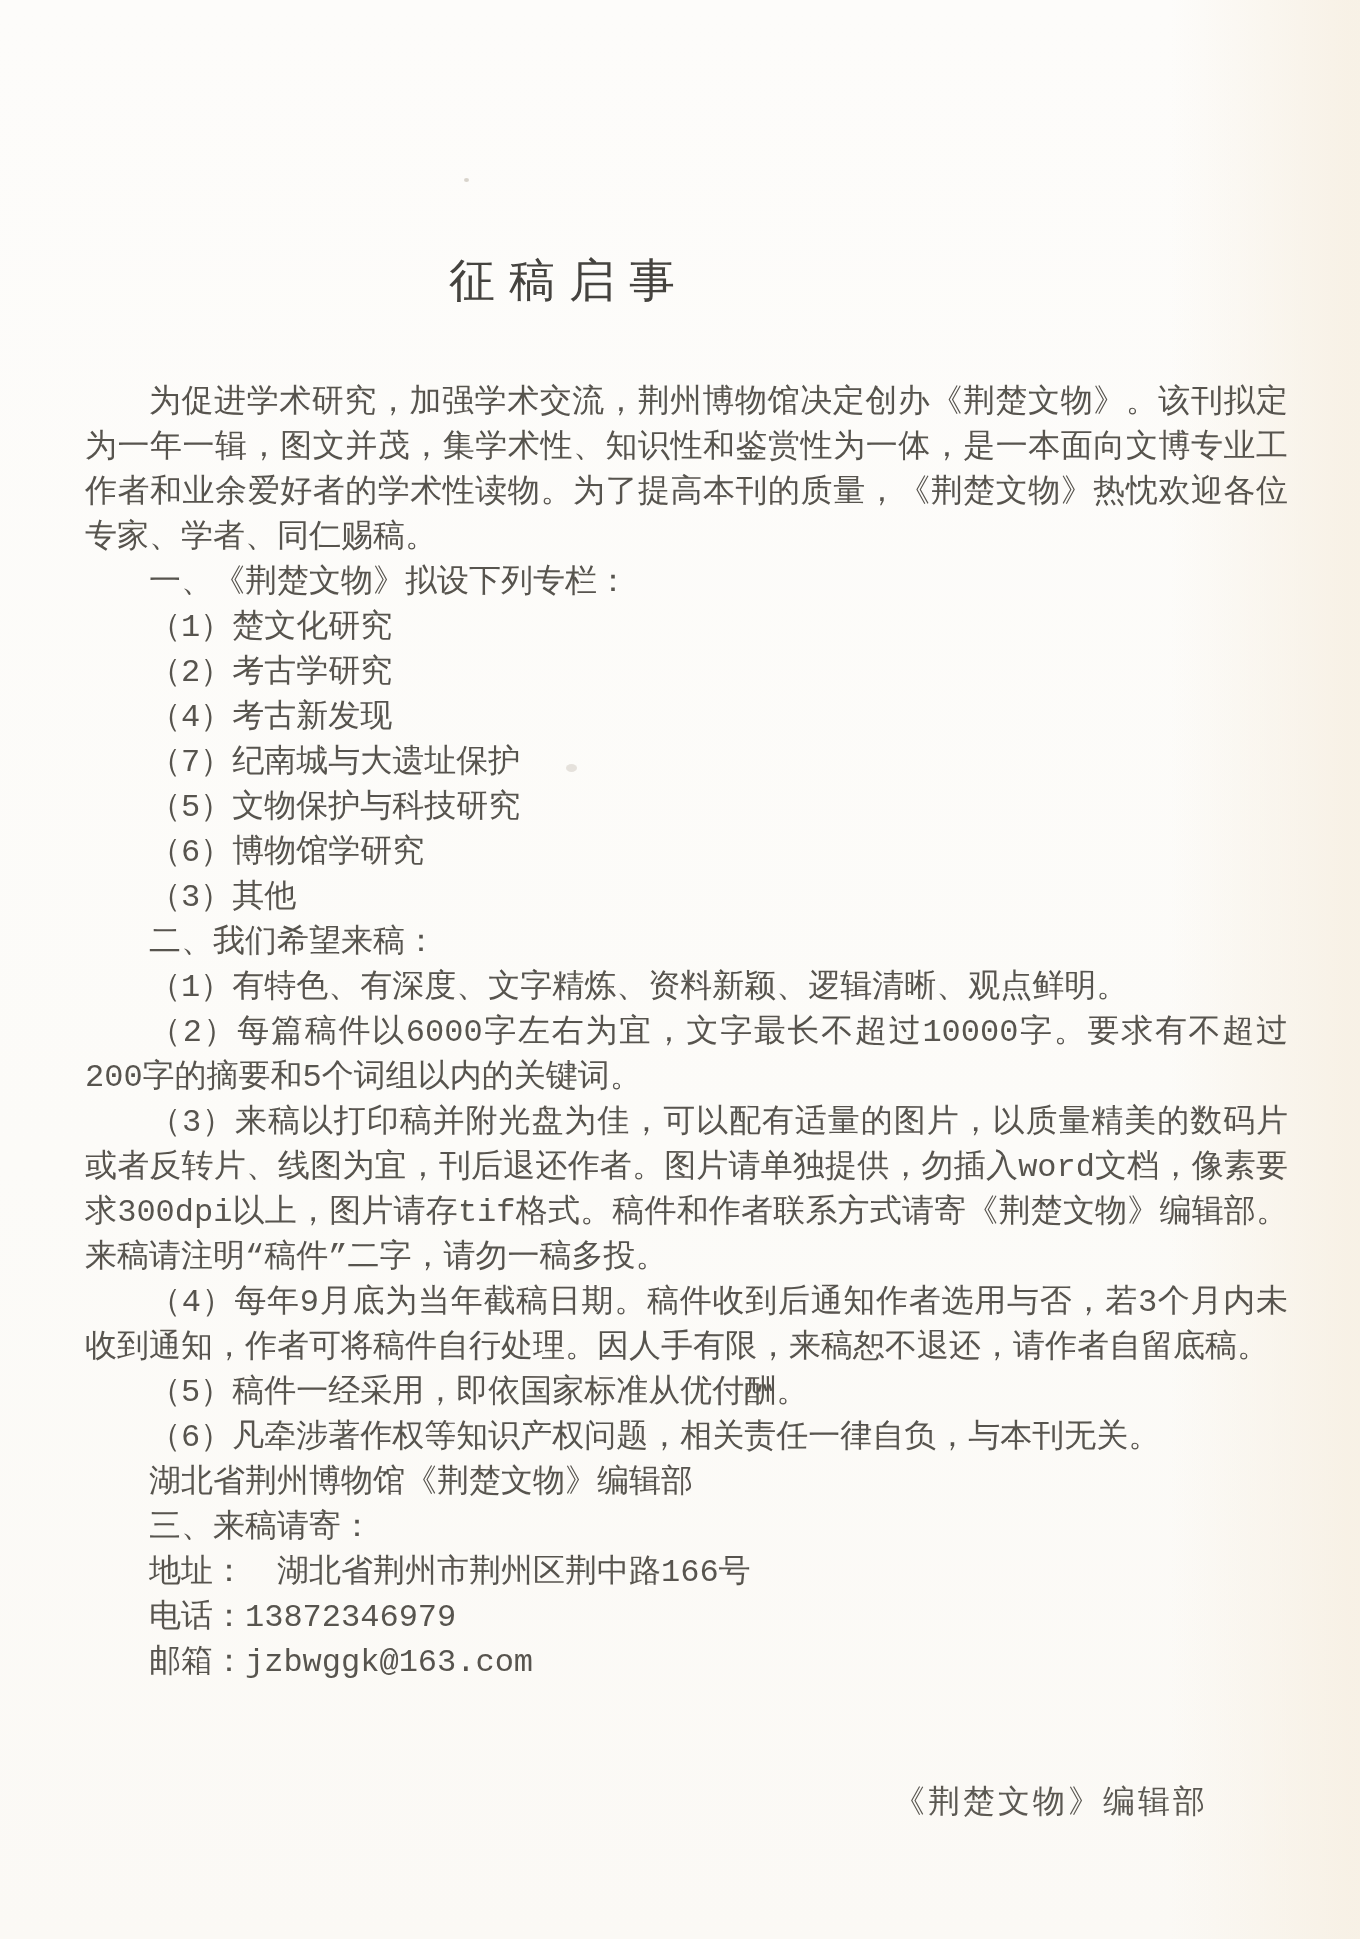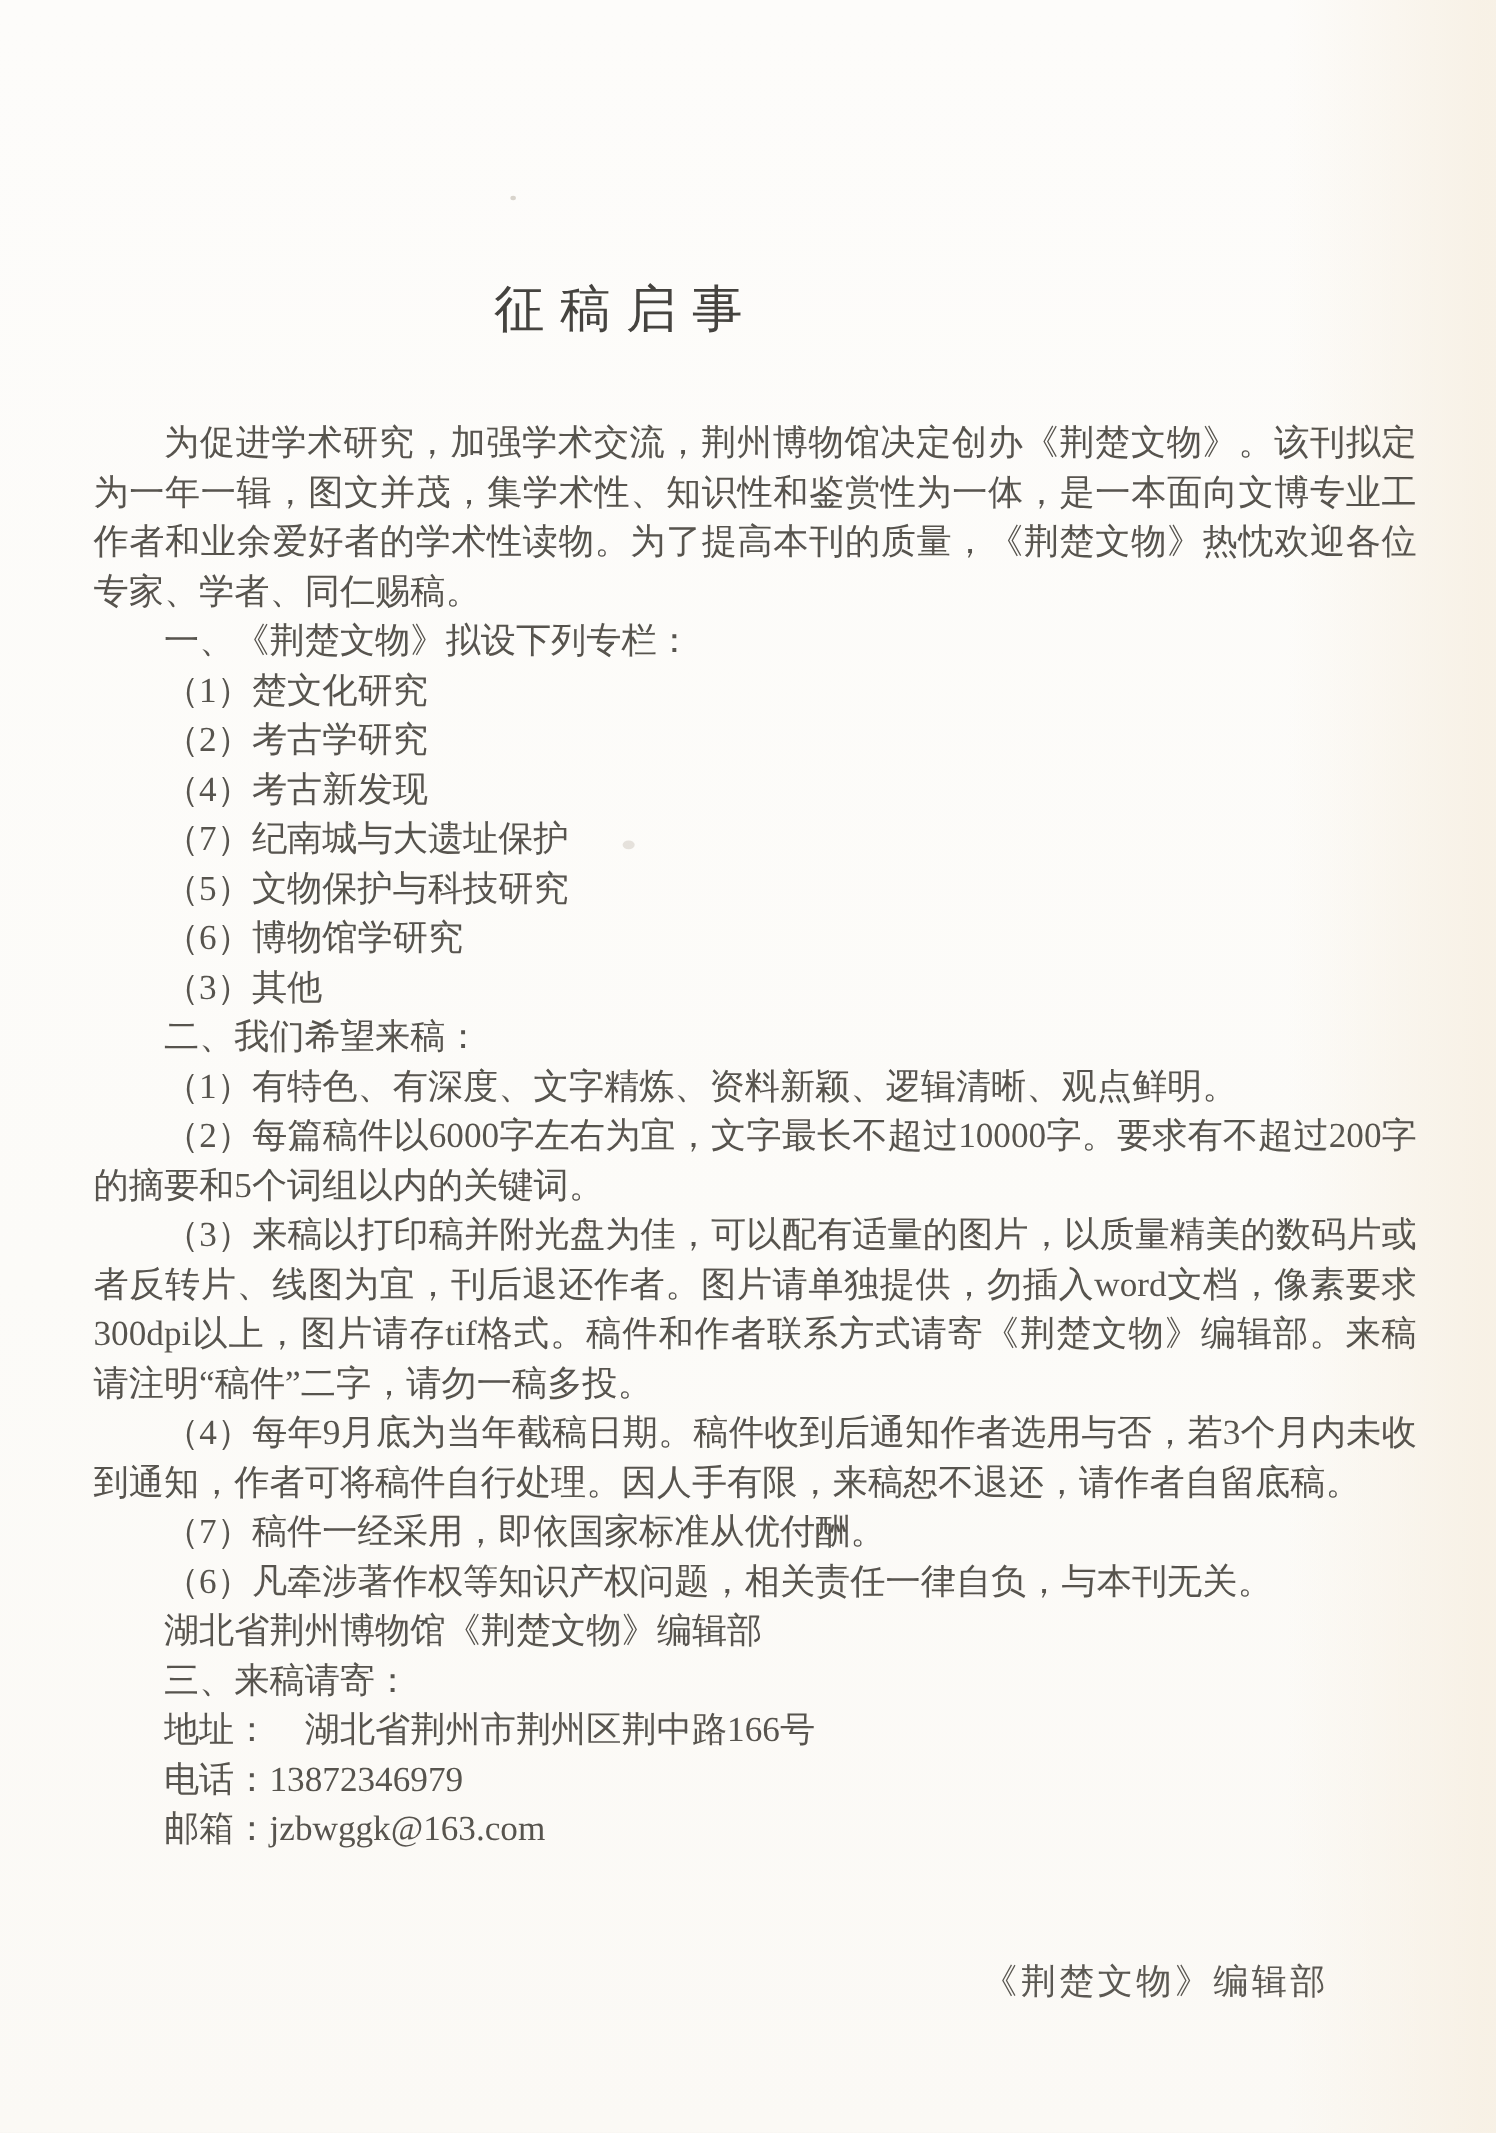--- a/index.html
+++ b/index.html
@@ -30,20 +30,21 @@
   .doc-body {
     position: absolute;
     top: 380px;
     left: 85px;
     width: 1203px;
     font-size: 32px;
     line-height: 45px;
     text-align: justify;
     text-justify: inter-ideograph;
     color: #57544e;
+    font-family: Liberation Mono, monospace;
   }
   .doc-body p {
     margin: 0;
     padding: 0;
     text-indent: 2em;
   }
   .signature {
     position: absolute;
     top: 1772px;
     left: 885px;
@@ -75,21 +76,21 @@
     <p>（7）纪南城与大遗址保护</p>
     <p>（5）文物保护与科技研究</p>
     <p>（6）博物馆学研究</p>
     <p>（3）其他</p>
 
     <p>二、我们希望来稿：</p>
     <p>（1）有特色、有深度、文字精炼、资料新颖、逻辑清晰、观点鲜明。</p>
     <p>（2）每篇稿件以6000字左右为宜，文字最长不超过10000字。要求有不超过200字的摘要和5个词组以内的关键词。</p>
     <p>（3）来稿以打印稿并附光盘为佳，可以配有适量的图片，以质量精美的数码片或者反转片、线图为宜，刊后退还作者。图片请单独提供，勿插入word文档，像素要求300dpi以上，图片请存tif格式。稿件和作者联系方式请寄《荆楚文物》编辑部。来稿请注明“稿件”二字，请勿一稿多投。</p>
     <p>（4）每年9月底为当年截稿日期。稿件收到后通知作者选用与否，若3个月内未收到通知，作者可将稿件自行处理。因人手有限，来稿恕不退还，请作者自留底稿。</p>
-    <p>（7）稿件一经采用，即依国家标准从优付酬。</p>
+    <p>（5）稿件一经采用，即依国家标准从优付酬。</p>
     <p>（6）凡牵涉著作权等知识产权问题，相关责任一律自负，与本刊无关。</p>
 
     <p>湖北省荆州博物馆《荆楚文物》编辑部</p>
     <p>三、来稿请寄：</p>
     <p>地址：　湖北省荆州市荆州区荆中路166号</p>
     <p>电话：13872346979</p>
     <p>邮箱：jzbwggk@163.com</p>
   </div>
 
   <p class="signature">《荆楚文物》编辑部</p>

